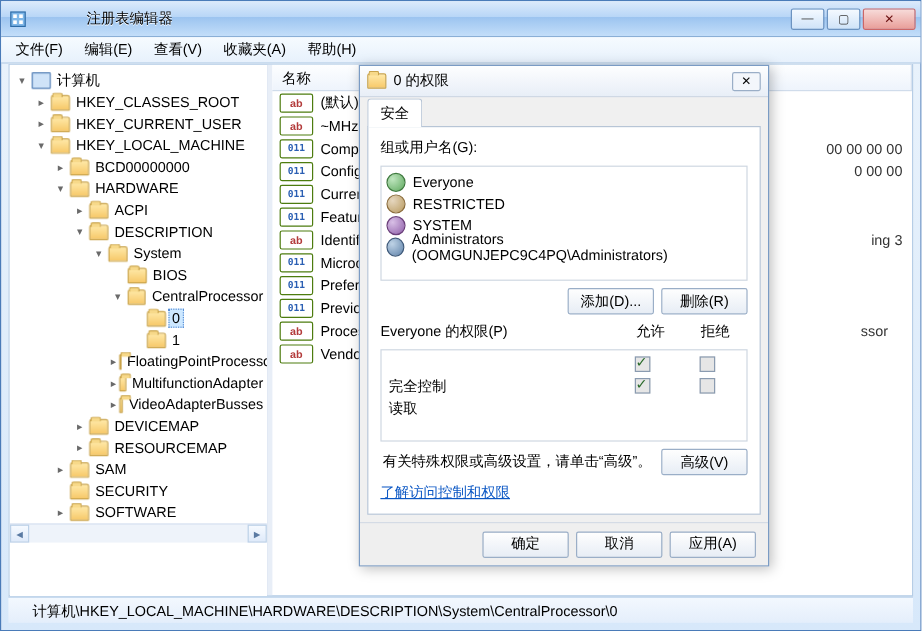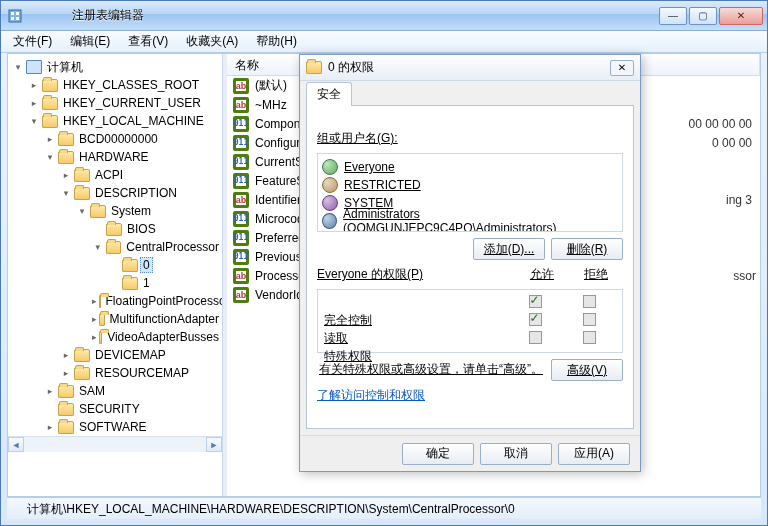--- a/index.html
+++ b/index.html
@@ -23,21 +23,21 @@
 .listpane { flex: 1; display: flex; flex-direction: column; min-width:0; position:relative;border-radius:17px; }
 
 .listheader { height: 22px; background: linear-gradient(#fdfeff,#eef4fc); border-bottom: 1px solid #d0dceb; display: flex; }
 .listheader .col { padding: 3px 8px; border-right: 1px solid #d7e2f0; }
 .col.name { width: 110px; }
 .col.type { width: 130px; }
 .col.data { flex:1; }
 
 .listbody { flex:1; overflow:auto; }
 .row { display:flex; align-items:center; height:19px; padding-left:6px; gap:6px; }
-.row .vicon { width:16px; height:16px; display:inline-flex; align-items:center; justify-content:center; border:3px solid #4d7c0f; border-radius:2px; background:#fff; font-size:9px; font-weight:bold; }
+.row .vicon { width:28px; height:16px; display:inline-flex; align-items:center; justify-content:center; border:1px solid #4d7c0f; border-radius:2px; background:#fff; font-size:9px; font-weight:bold; }
 .row .vicon.ab { color:#b33b3b; }
 .row .vicon.bin { color:#2b5fb3; font-family: monospace; font-size:8px; }
 .row .vname { width:90px; white-space:nowrap; overflow:hidden; }
 .row .vdata { color:#333; }
 
 
 .tree ul { list-style:none; padding-left:16px; }
 .tree > ul { padding-left:4px; }
 .tree li { white-space:nowrap; }
 .node { display:flex; align-items:center; height:18px; gap:2px; }
@@ -51,21 +51,21 @@
 .statusbar { height:22px; border-top:1px solid #b6cde6; background:linear-gradient(#f3f8fe,#e4eefb); padding:3px 20px; margin:0 6px 6px 6px; white-space:nowrap; overflow:hidden; }
 
 
 .dialog { position:absolute; left:72px; top:0; width:342px; height:418px; background:#f0f0f0; border:1px solid #7a9bc4; box-shadow:2px 2px 10px rgba(0,0,0,.25); display:flex; flex-direction:column; }
 .dlg-title { height:26px; background:linear-gradient(#fdfeff,#e8eef7); border-bottom:1px solid #cfd8e4; display:flex; align-items:center; padding:0 6px; }
 .dlg-title .folder { margin-right:6px; }
 .dlg-title .t { flex:1; }
 .dlg-close { width:24px; height:16px; border:1px solid #9aaec7; border-radius:2px; background:#f3f6fb; display:flex; align-items:center; justify-content:center; font-size:10px; cursor:default; }
 .tabstrip { height:24px; display:flex; align-items:flex-end; padding:0 6px; }
 .tab { border:1px solid #b7c5d6; border-bottom:none; background:#fff; padding:3px 10px; border-radius:3px 3px 0 0; position:relative; top:1px; }
-.tabpage { flex:1; margin:0 6px 6px 6px; background:#fff; border:1px solid #b7c5d6; padding:24px 10px; display:flex; flex-direction:column; gap:6px; overflow:hidden;text-decoration:underline; }
+.tabpage { flex:1; margin:0 6px 6px 6px; background:#fff; border:1px solid #b7c5d6; padding:9px 10px; display:flex; flex-direction:column; gap:6px; overflow:hidden; }
 .groupbox { border:1px solid #cfd7e2; background:#fff; }
 .userlist { height:98px; overflow:auto; padding:4px; }
 .userrow { display:flex; align-items:center; gap:6px; height:18px; }
 .usericon { width:16px; height:16px; }
 .btnrow { display:flex; justify-content:flex-end; gap:6px; }
 .wbtn { min-width:72px; height:22px; border:1px solid #9aaec7; background:linear-gradient(#fefefe,#e7edf5); border-radius:2px; padding:0 8px; cursor:default;text-align:center; }
 .permhdr { display:flex; }
 .permhdr .pl { flex:1; }
 .permhdr .pc { width:54px; text-align:center; }
 .permlist { border:1px solid #cfd7e2; height:78px; padding:4px 6px; }
@@ -344,21 +344,21 @@
             <span class="vicon bin">011</span>
             <span class="vname">PreferredProfile</span>
           </div>
           <div class="row">
             <span class="vicon bin">011</span>
             <span class="vname">PreviousUpdate</span>
           </div>
           <div class="row">
             <span class="vicon ab">ab</span>
             <span class="vname">ProcessorNameString</span>
-            <span class="vdata" style="margin-left: auto; padding-right: 4px;">ssor</span>
+            <span class="vdata" style="margin-left: auto; padding-right: 20px;">ssor</span>
           </div>
           <div class="row">
             <span class="vicon ab">ab</span>
             <span class="vname">VendorIdentifier</span>
           </div>
         </div>
 
       <div class="dialog">
         <div class="dlg-title">
           <span class="folder"></span>
@@ -401,25 +401,20 @@
               <div class="permrow">
                 <div class="pl">完全控制</div>
                 <div class="pc"><span class="cb gray checked"></span></div>
                 <div class="pc"><span class="cb gray"></span></div>
               </div>
               <div class="permrow">
                 <div class="pl">读取</div>
                 <div class="pc"><span class="cb gray checked"></span></div>
                 <div class="pc"><span class="cb gray"></span></div>
               </div>
-              <div class="permrow">
-                <div class="pl">特殊权限</div>
-                <div class="pc"><span class="cb gray"></span></div>
-                <div class="pc"><span class="cb gray"></span></div>
-              </div>
             </div>
           <div class="advrow">
             <div class="txt">有关特殊权限或高级设置，请单击“高级”。</div>
             <button class="wbtn">高级(V)</button>
           </div>
           <div><span class="link">了解访问控制和权限</span></div>
         </div>
         <div class="dlg-buttons">
           <button class="wbtn">确定</button>
           <button class="wbtn">取消</button>

